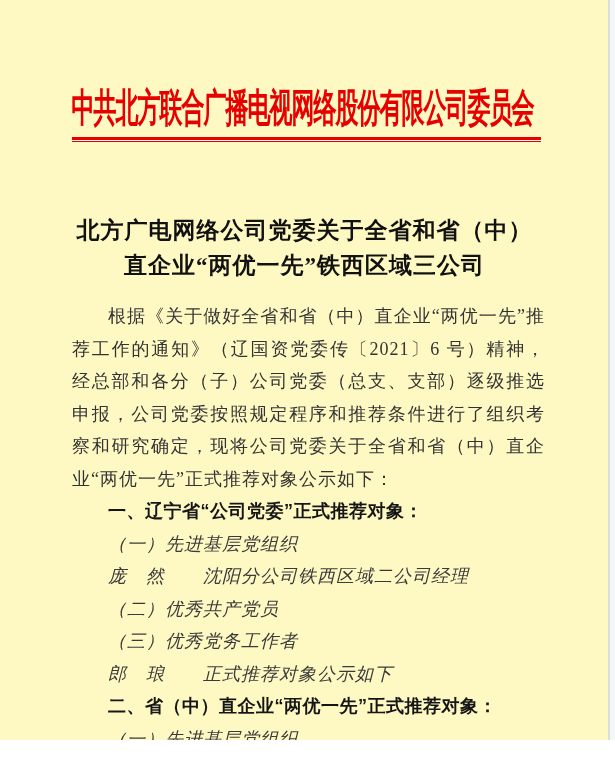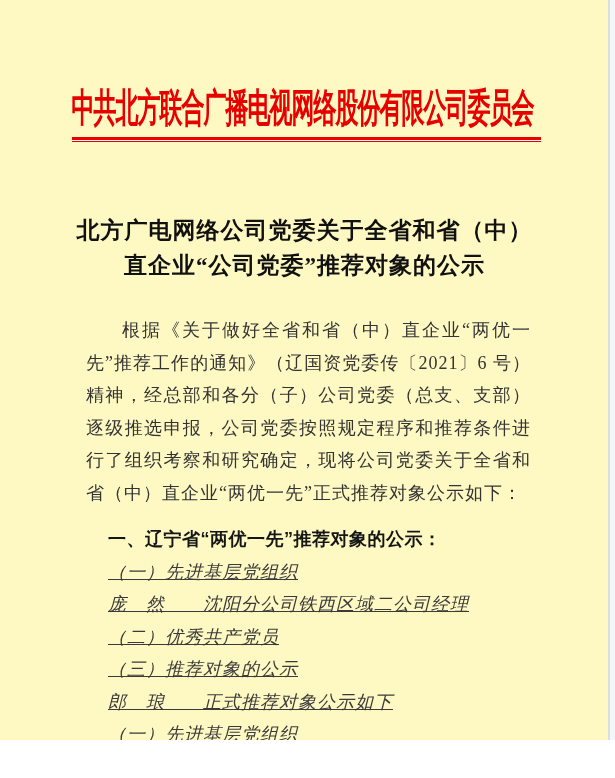--- a/index.html
+++ b/index.html
@@ -78,73 +78,73 @@
   .content {
     position: absolute;
     top: 300px;
     left: 72px;
     width: 473px;
     font-size: 18px;
     color: #333333;
     letter-spacing: 1px;
   }
   .intro {
-    margin: 14px;
+    margin: 0;
     text-indent: 2em;
     text-align: justify;
     line-height: 32.5px;
   }
   .sec-heading {
     font-family: "Liberation Sans", sans-serif;
     font-weight: bold;
     color: #151515;
     text-indent: 2em;
     line-height: 32.5px;
     letter-spacing: 0.5px;
   }
   .kai-line {
     font-style: italic;
     color: #3a3a3a;
     text-indent: 2em;
     line-height: 32.5px;
-    text-decoration: underline;
   }
 </style>
 </head>
 <body>
 
 <div class="page">
 
   <div class="page-edge-strip"></div>
   <div class="page-edge-line"></div>
 
   <div class="org-header">中共北方联合广播电视网络股份有限公司委员会</div>
 
   <div class="red-rule"></div>
 
   <div class="doc-title">
     <div>北方广电网络公司党委关于全省和省（中）</div>
-    <div>直企业“公司党委”推荐对象的公示</div>
+    <div>直企业“两优一先”铁西区域三公司</div>
   </div>
 
   <div class="content">
 
     <p class="intro">根据《关于做好全省和省（中）直企业“两优一先”推荐工作的通知》（辽国资党委传〔2021〕6 号）精神，经总部和各分（子）公司党委（总支、支部）逐级推选申报，公司党委按照规定程序和推荐条件进行了组织考察和研究确定，现将公司党委关于全省和省（中）直企业“两优一先”正式推荐对象公示如下：</p>
 
-    <div class="sec-heading">一、辽宁省“两优一先”推荐对象的公示：</div>
+    <div class="sec-heading">一、辽宁省“公司党委”正式推荐对象：</div>
 
     <div class="kai-line">（一）先进基层党组织</div>
 
 
     <div class="kai-line">庞　然　　沈阳分公司铁西区域二公司经理</div>
 
     <div class="kai-line">（二）优秀共产党员</div>
 
-    <div class="kai-line">（三）推荐对象的公示</div>
+    <div class="kai-line">（三）优秀党务工作者</div>
 
     <div class="kai-line">郎　琅　　正式推荐对象公示如下</div>
 
+    <div class="sec-heading">二、省（中）直企业“两优一先”正式推荐对象：</div>
 
     <div class="kai-line">（一）先进基层党组织</div>
 
   </div>
 
 </div>
 
 </body></html>

